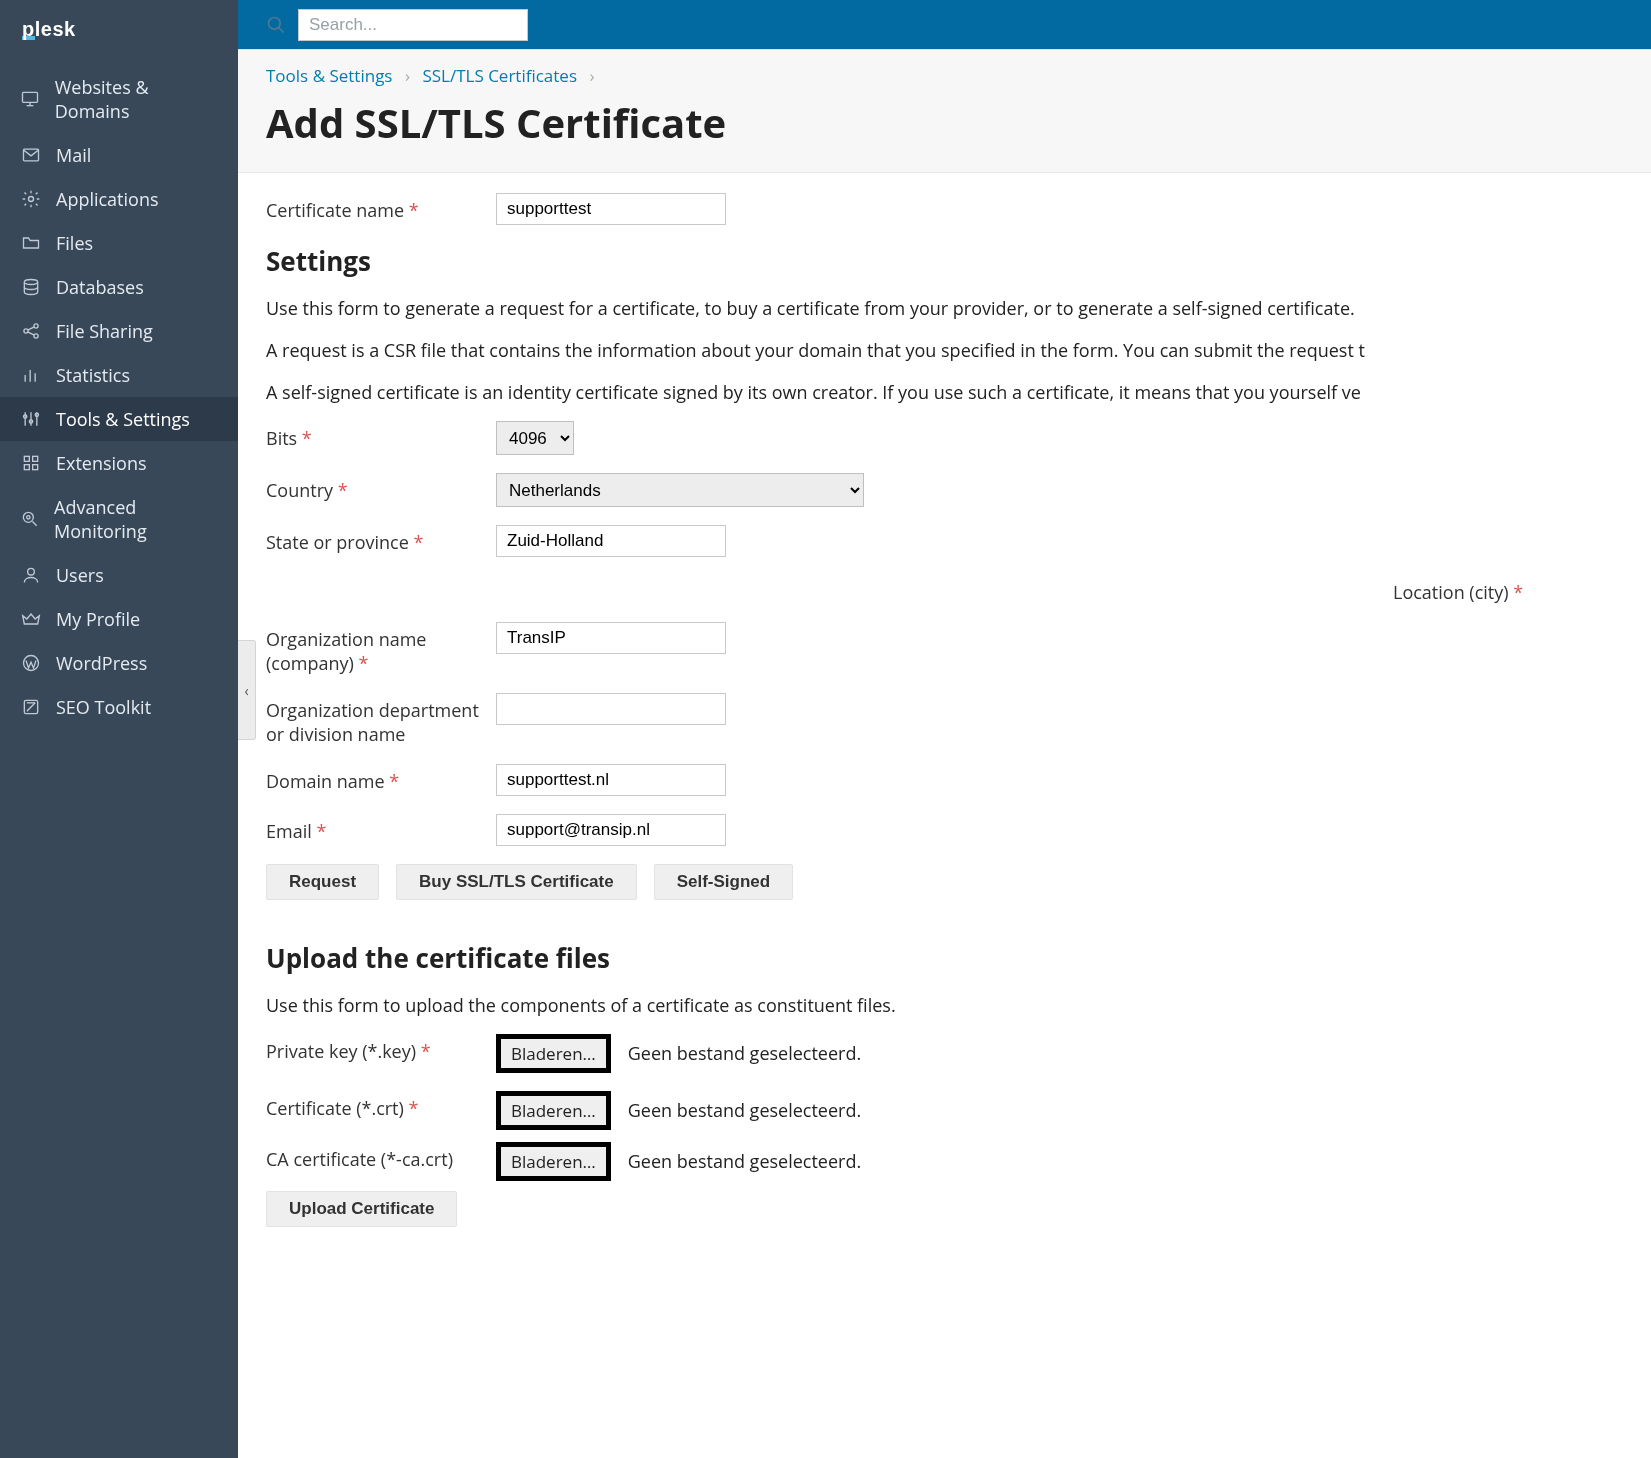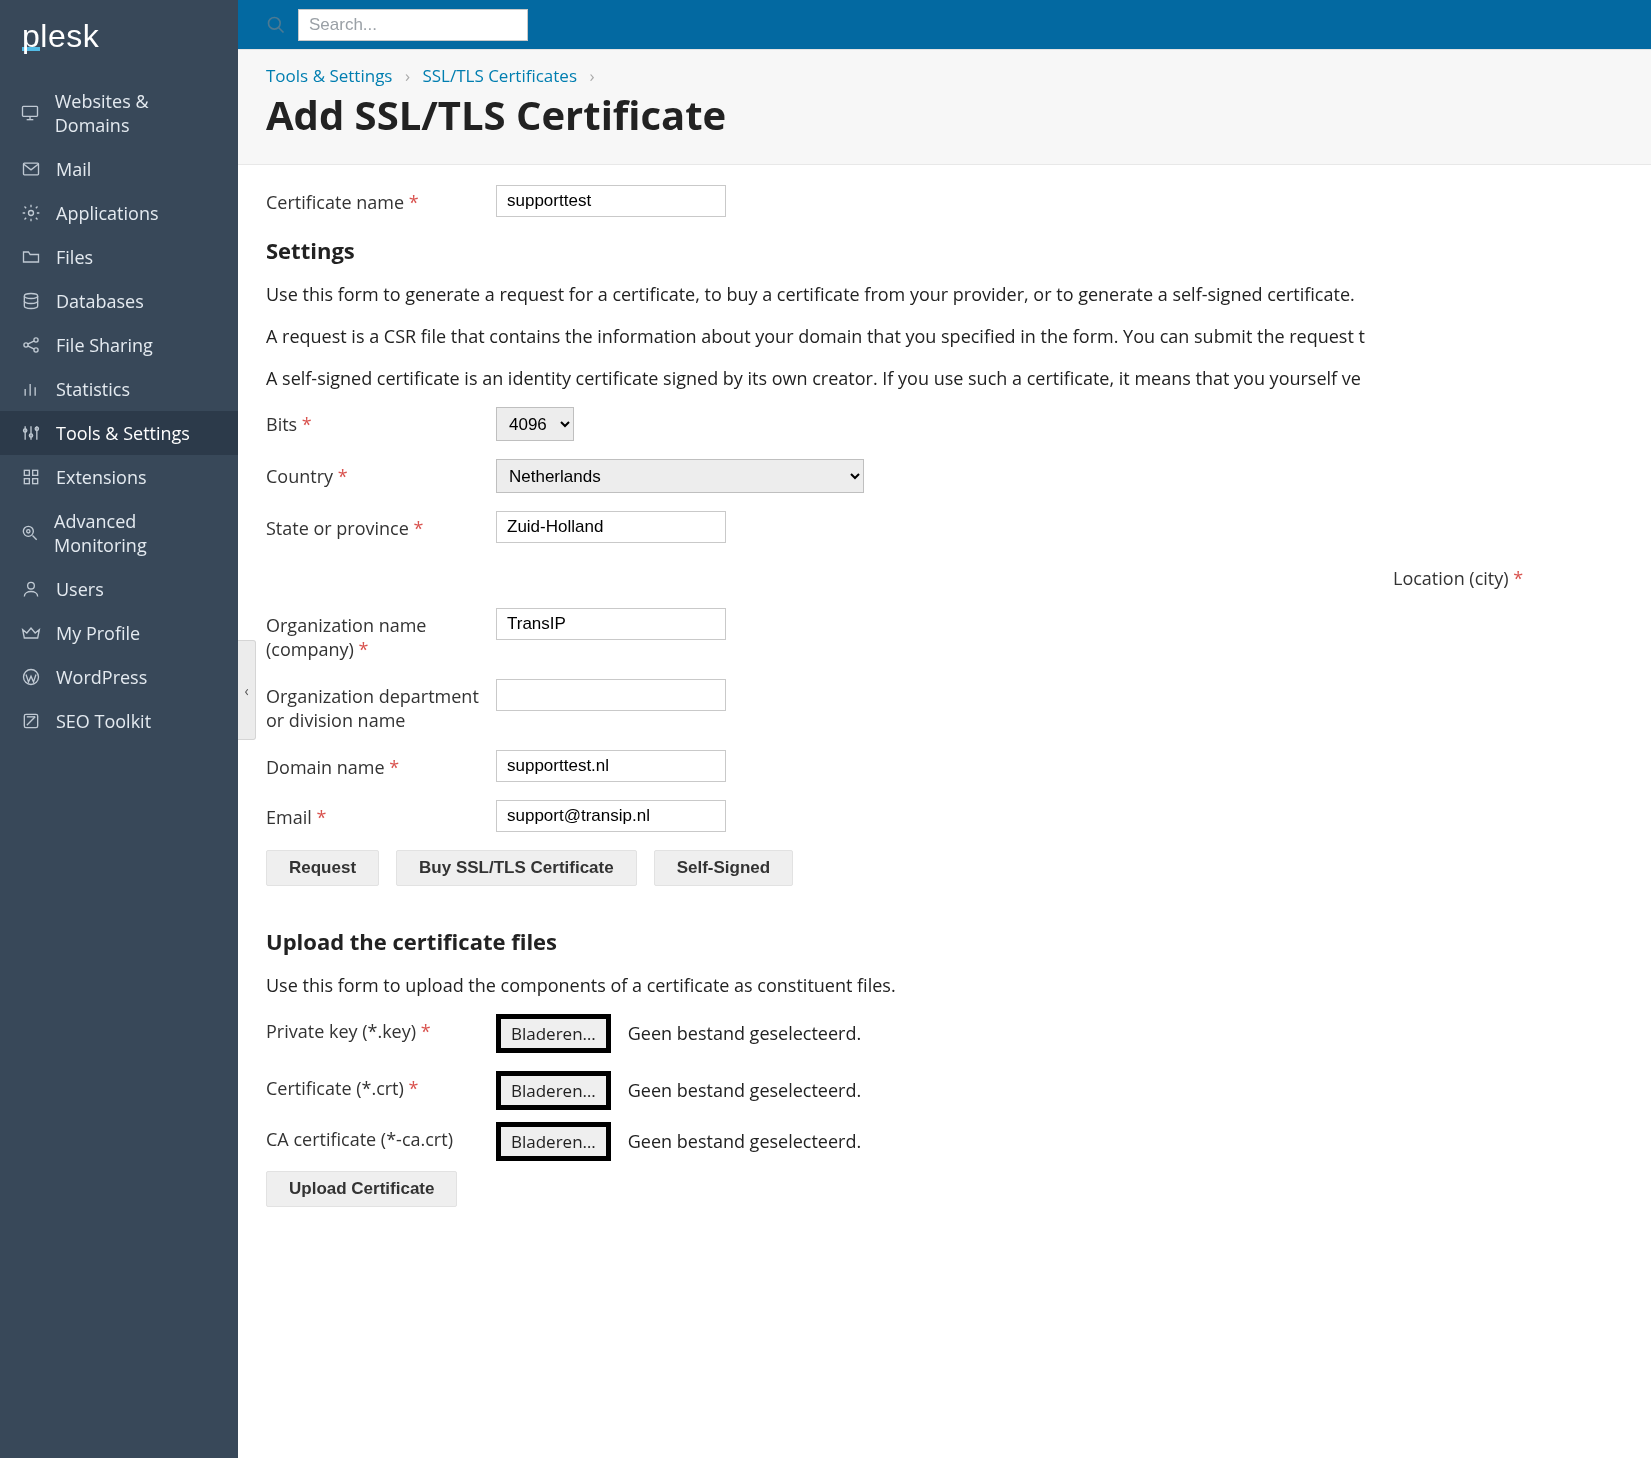--- a/index.html
+++ b/index.html
@@ -1,56 +1,56 @@
 <!DOCTYPE html>
 <html><head>
 <meta charset="utf-8">
 <style>
 * { margin:0; padding:0; box-sizing:border-box; }
 body { font-family:"Open Sans","Segoe UI",Arial,sans-serif; font-size:19px; color:#222; background:#fff; overflow:hidden; }
 
 
 .sidebar { position:fixed; left:0; top:0; bottom:0; width:238px; background:#384859; color:#cfd8e1; }
-.logo { padding:18px 22px 24px; font-size:32px; font-weight:400; letter-spacing:.5px; color:#fff; font-family:"Segoe UI",Arial,sans-serif; }
+.logo { padding:18px 22px 24px; font-size:20px; font-weight:700; letter-spacing:.5px; color:#fff; font-family:"Segoe UI",Arial,sans-serif; }
 .logo .p-underline { border-bottom:4px solid #53bce6; padding-bottom:0px; display:inline-block; line-height:.7; }
 .nav-item { display:flex; align-items:center; padding:10px 20px; cursor:pointer; font-size:18px; color:#e4eaf0; }
 .nav-item.active { background:#2c3a4a; color:#fff; }
 .nav-icon { width:22px; height:22px; margin-right:14px; display:inline-flex; align-items:center; justify-content:center; opacity:.9; }
 .nav-icon svg { width:20px; height:20px; stroke:#cfd8e1; fill:none; stroke-width:1.6; }
 
 
 .collapse-handle { position:fixed; left:238px; top:640px; width:18px; height:100px; background:#ececec; border:1px solid #d5d5d5; border-left:none; display:flex; align-items:center; justify-content:center; font-size:14px; color:#555; cursor:pointer; border-radius:0 3px 3px 0; }
 
 
 .main { margin-left:238px; height:100vh; display:flex; flex-direction:column; }
 .topbar { height:50px; display:flex; align-items:center; padding:0 28px; border-bottom:1px solid #e4e4e4; background:#0369a1; }
 .topbar .search-icon { width:20px; height:20px; margin-right:12px; opacity:.55; }
 .topbar input { border:none; outline:none; font-size:19px; color:#444; width:100%; }
 .topbar input::placeholder { color:#9aa0a6; }
 
 .header-band { background:#f7f7f7; border-bottom:1px solid #e8e8e8; padding:14px 28px 22px; }
 .crumbs { font-size:17px; }
 .crumbs a { color:#007eb0; text-decoration:none; }
 .crumbs .sep { color:#aaa; margin:0 8px; }
-h1.page-title { font-size:40px; font-weight:700; color:#222; }
+h1.page-title { font-size:40px; font-weight:700; color:#222; margin-top:8px; }
 
 .content { padding:20px 28px 40px; overflow:auto; flex:1; }
 
 
 .row { display:flex; align-items:flex-start; margin-bottom:18px;justify-content:flex-end; }
 .row .lbl { width:230px; padding-top:5px; font-size:18px; color:#333; }
 .req { color:#d9534f; }
 .row .ctrl { flex:1; }
 input[type=text] { height:32px; border:1px solid #c9c9c9; padding:0 10px; font-size:17px; width:230px; background:#fff; }
 
 select { height:34px; border:1px solid #bfbfbf; background:#ededed; font-size:17px; padding:0 8px; }
 select.bits { width:78px; }
 select.country { width:368px; }
 
-h2.section { font-size:22px; font-weight:700; margin:8px 0 16px; }
+h2.section { font-size:26px; font-weight:700; margin:8px 0 16px; }
 .para { font-size:18px; margin-bottom:16px; line-height:1.45; }
 
 .btnrow { display:flex; gap:17px; margin-top:8px;align-items:flex-end; }
 .btn { background:#efefef; border:1px solid #e2e2e2; padding:7px 22px; font-size:17px; font-weight:600; color:#333; cursor:pointer; border-radius:2px; }
 
 .filelabel { display:inline-block; background:#efefef; border:5px solid #000000; padding:3px 10px; font-size:17px; cursor:pointer; }
 .filestatus { margin-left:12px; font-size:18px; color:#222; }
 </style>
 </head>
 <body>

